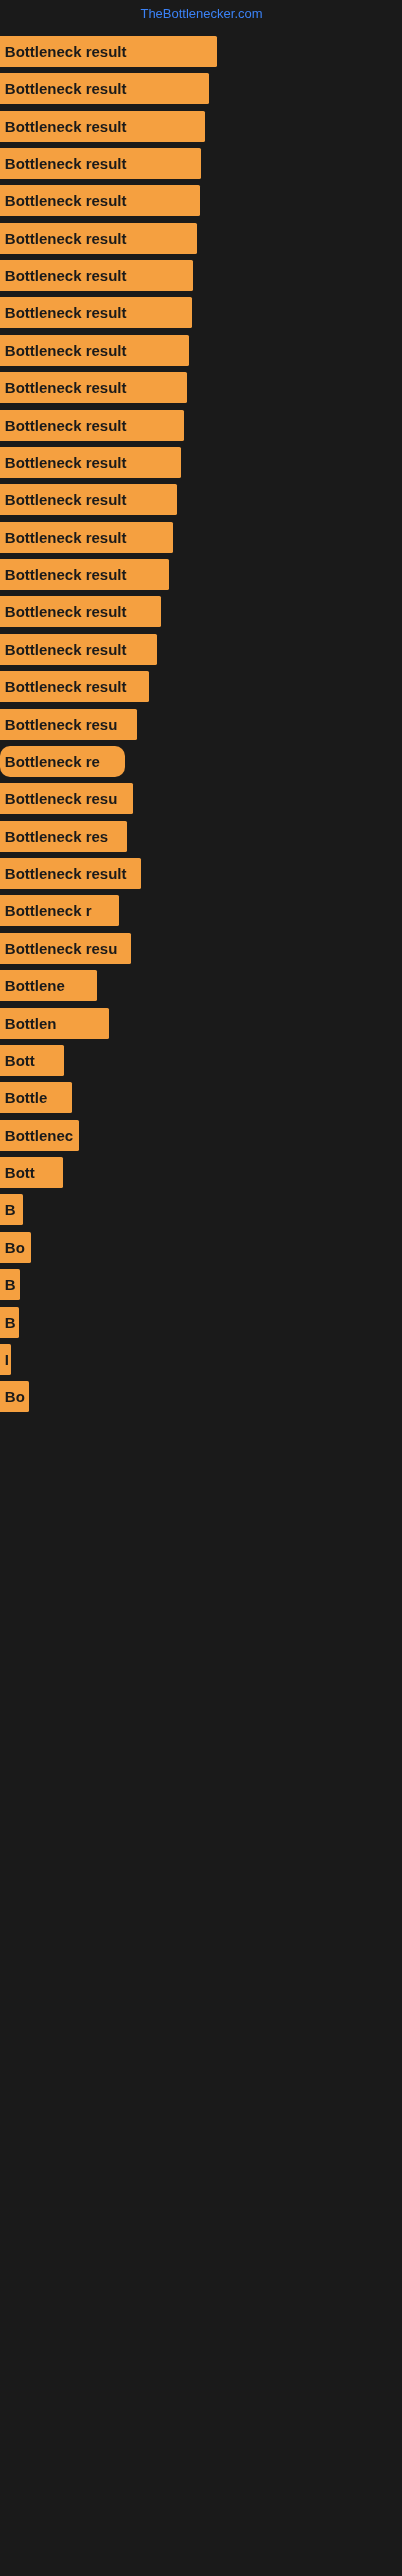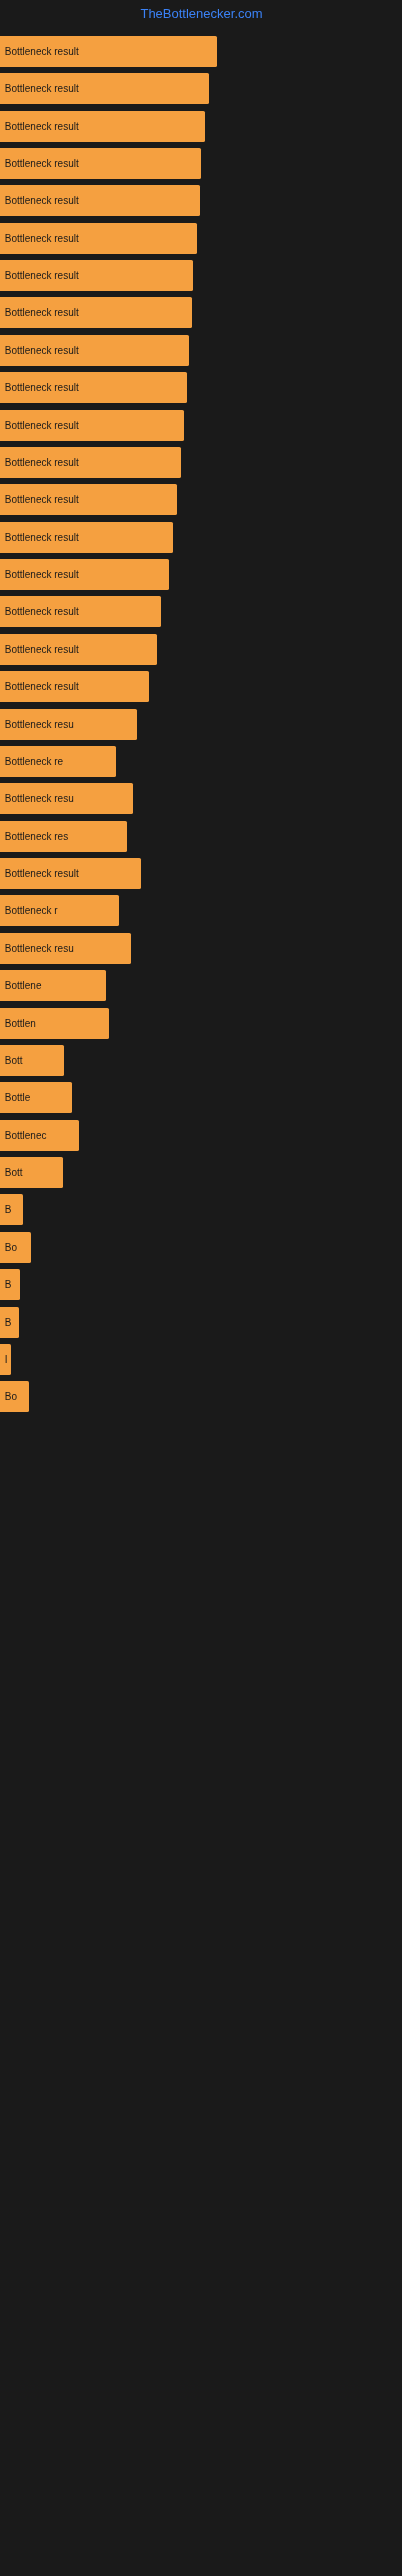--- a/index.html
+++ b/index.html
@@ -36,22 +36,22 @@
       background-color: #f5a040;
       height: 31px;
       display: flex;
       align-items: center;
       padding-left: 4.8px;
       border-radius: 0 1.6px 1.6px 0;
     }
 
     .bar-label {
       color: #1a1a1a;
-      font-size: 10px;
-      font-weight: normal;
+      font-size: 15px;
+      font-weight: bold;
       white-space: nowrap;
       overflow: hidden;
       text-align: right;
     }
   </style>
 </head>
 <body>
 
 <div class="site-title">
   <span>TheBottlenecker.com</span>
@@ -147,21 +147,21 @@
       <div class="bar" style="width: 149px;">
         <span class="bar-label">Bottleneck result</span>
       </div>
     </div>
     <div class="bar-row">
       <div class="bar" style="width: 137px;">
         <span class="bar-label">Bottleneck resu</span>
       </div>
     </div>
     <div class="bar-row">
-      <div class="bar" style="width: 116px;">
+      <div class="bar" style="width: 125px; border-radius: 10px;">
         <span class="bar-label">Bottleneck re</span>
       </div>
     </div>
     <div class="bar-row">
       <div class="bar" style="width: 133px;">
         <span class="bar-label">Bottleneck resu</span>
       </div>
     </div>
     <div class="bar-row">
       <div class="bar" style="width: 127px;">
@@ -177,21 +177,21 @@
       <div class="bar" style="width: 119px;">
         <span class="bar-label">Bottleneck r</span>
       </div>
     </div>
     <div class="bar-row">
       <div class="bar" style="width: 131px;">
         <span class="bar-label">Bottleneck resu</span>
       </div>
     </div>
     <div class="bar-row">
-      <div class="bar" style="width: 106px;">
+      <div class="bar" style="width: 97px;">
         <span class="bar-label">Bottlene</span>
       </div>
     </div>
     <div class="bar-row">
       <div class="bar" style="width: 109px;">
         <span class="bar-label">Bottlen</span>
       </div>
     </div>
     <div class="bar-row">
       <div class="bar" style="width: 64px;">

